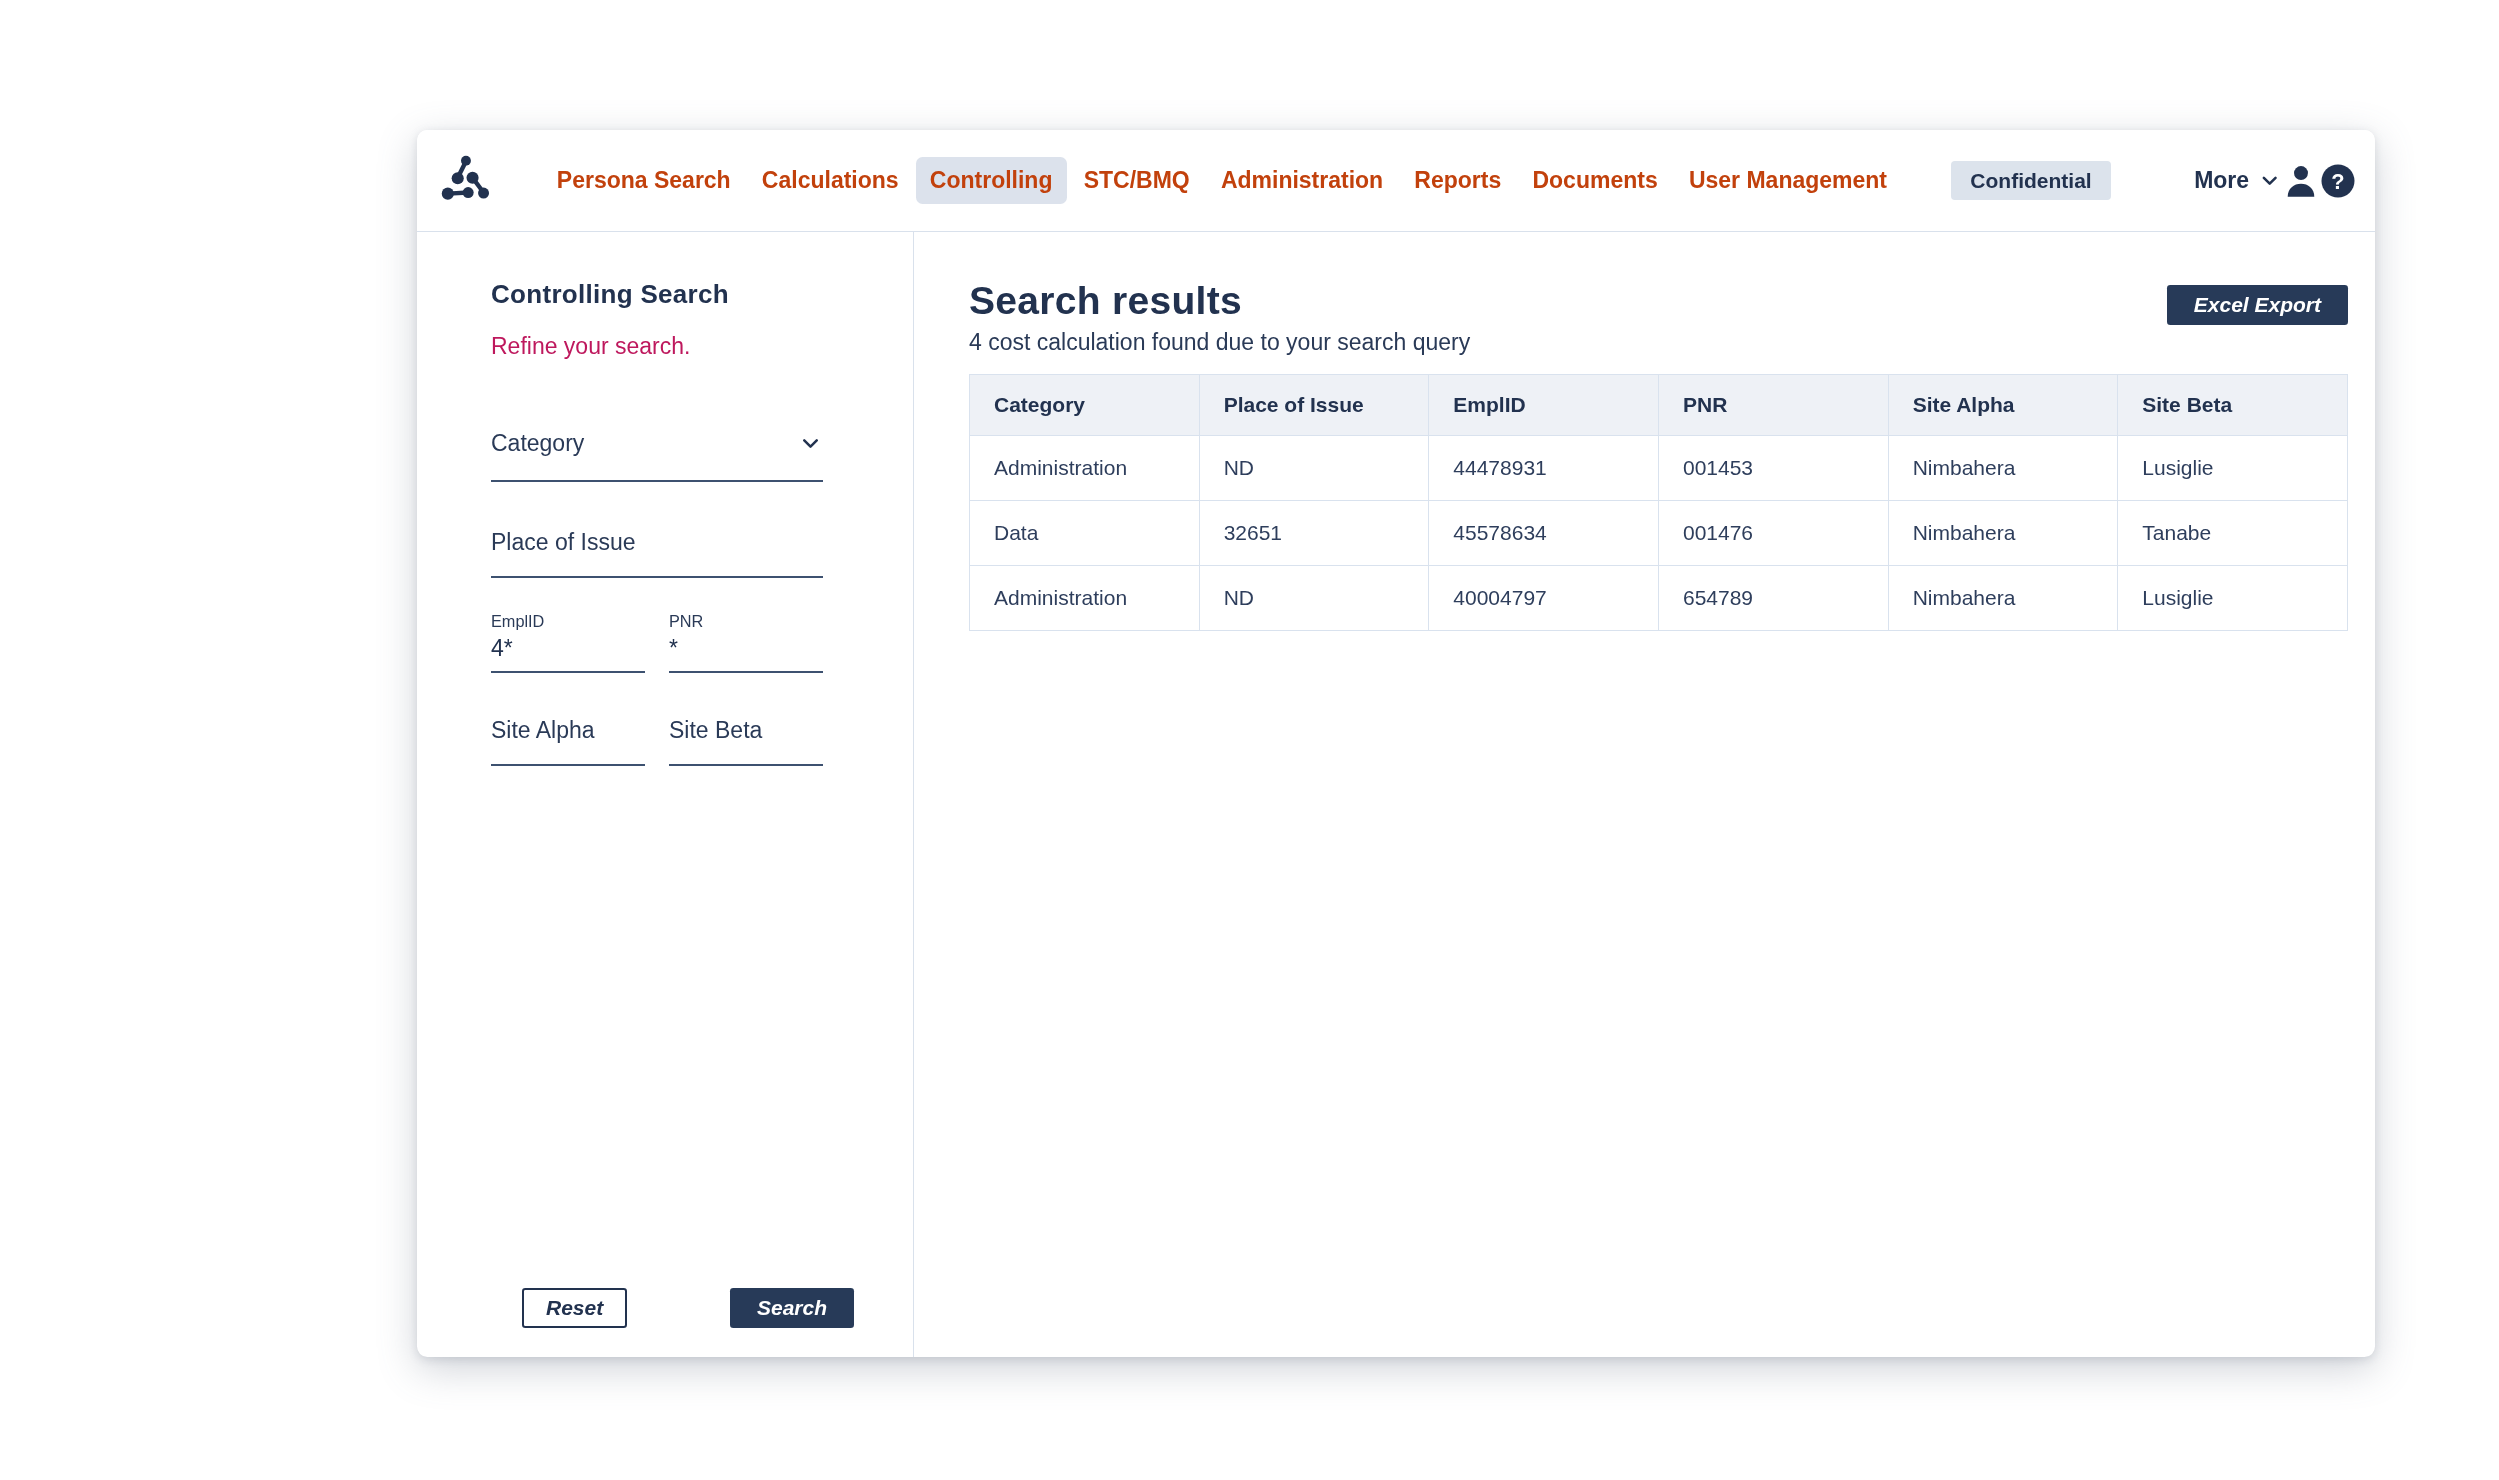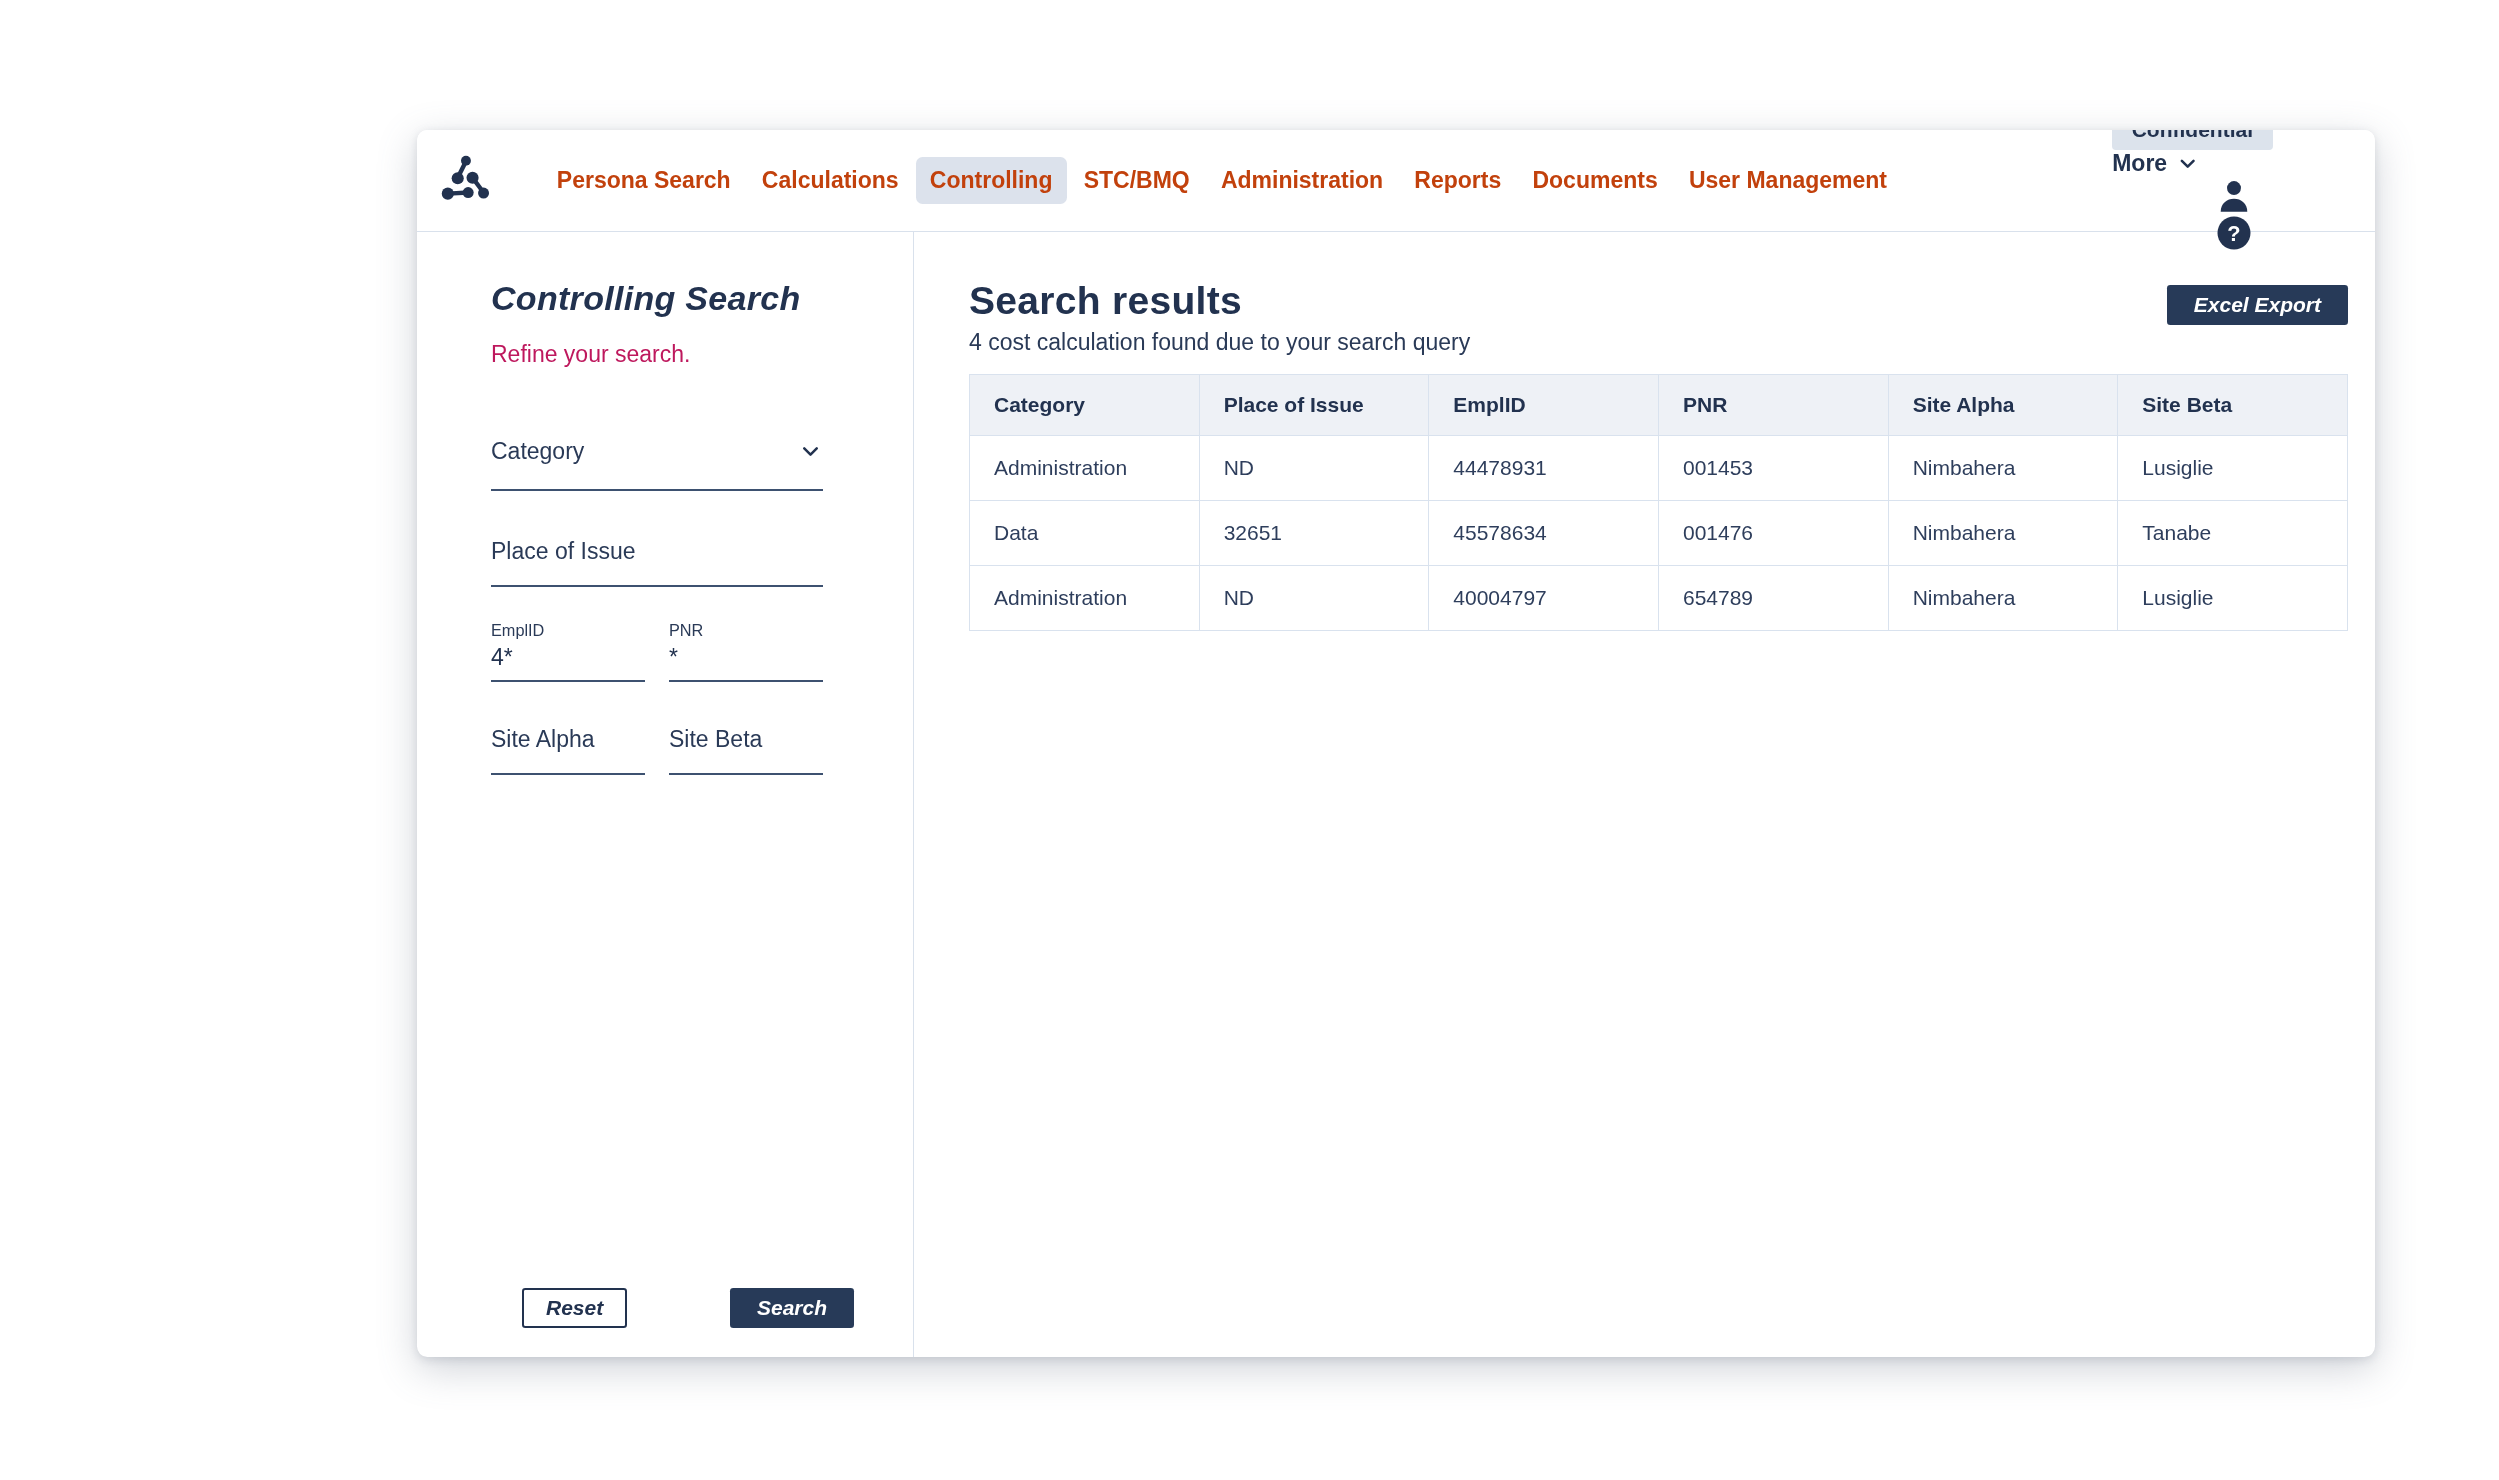--- a/index.html
+++ b/index.html
@@ -32,38 +32,38 @@
     background: #ffffff;
   }
   .logo-wrap { width: 55px; height: 65px; display: flex; align-items: center; }
   .nav-items { display: flex; align-items: center; gap: 2.6px; margin-left: 49px; }
   .nav-item {
     font-size: 23px; font-weight: 700; color: #c2410c;
     padding: 10.4px 14.3px; border-radius: 6.5px;
     white-space: nowrap; cursor: pointer;
   }
   .nav-item.active { background: #dce2ec; text-align: right; }
-  .nav-right { display: flex; margin-left: auto; flex-direction: column; }
+  .nav-right { display: flex; align-items: center; margin-left: auto; }
   .badge {
     background: #dce3ec; color: #22324f;
     font-size: 21px; font-weight: 700;
     padding: 7.8px 19.5px; border-radius: 3.9px;
     margin-right: 83px; white-space: nowrap;
   }
   .more-btn { display: flex; align-items: center; gap: 9px; font-size: 23px; font-weight: 700; cursor: pointer; }
   .icon-btn { display: flex; align-items: center; justify-content: center; cursor: pointer; }
   
   .app-body { flex: 1; display: flex; min-height: 0; }
   .sidebar {
     width: 497px; flex: 0 0 497px;
     border-right: 1.3px solid #d9e1ec;
     padding: 48px 0 0 74px;
     position: relative;
   }
-  .sidebar-title { font-size: 34px; font-weight: 700; line-height: 1.1; letter-spacing: 0.3px; font-style: italic; }
+  .sidebar-title { font-size: 26px; font-weight: 700; line-height: 1.1; letter-spacing: 0.3px; }
   .sidebar-sub { font-size: 23px; margin-top: 24px; color: #be185d; }
   .field { width: 332px; border-bottom: 2px solid #3d5170; }
   .field-label { font-size: 23px; color: #2a3a57; }
   .field-category { margin-top: 70px; padding-bottom: 23.4px; display: flex; align-items: center; justify-content: space-between; cursor: pointer; }
   .field-place { margin-top: 47px; padding-bottom: 20px; cursor: text; }
   .half-row { display: flex; justify-content: space-between; width: 332px; }
   .field-half { width: 154px; border-bottom: 2px solid #3d5170; }
   .row-ids { margin-top: 34px; }
   .row-ids .field-half { padding-bottom: 9px; }
   .small-label { font-size: 16.3px; color: #2a3a57; display: block; margin-bottom: 3.9px; }

